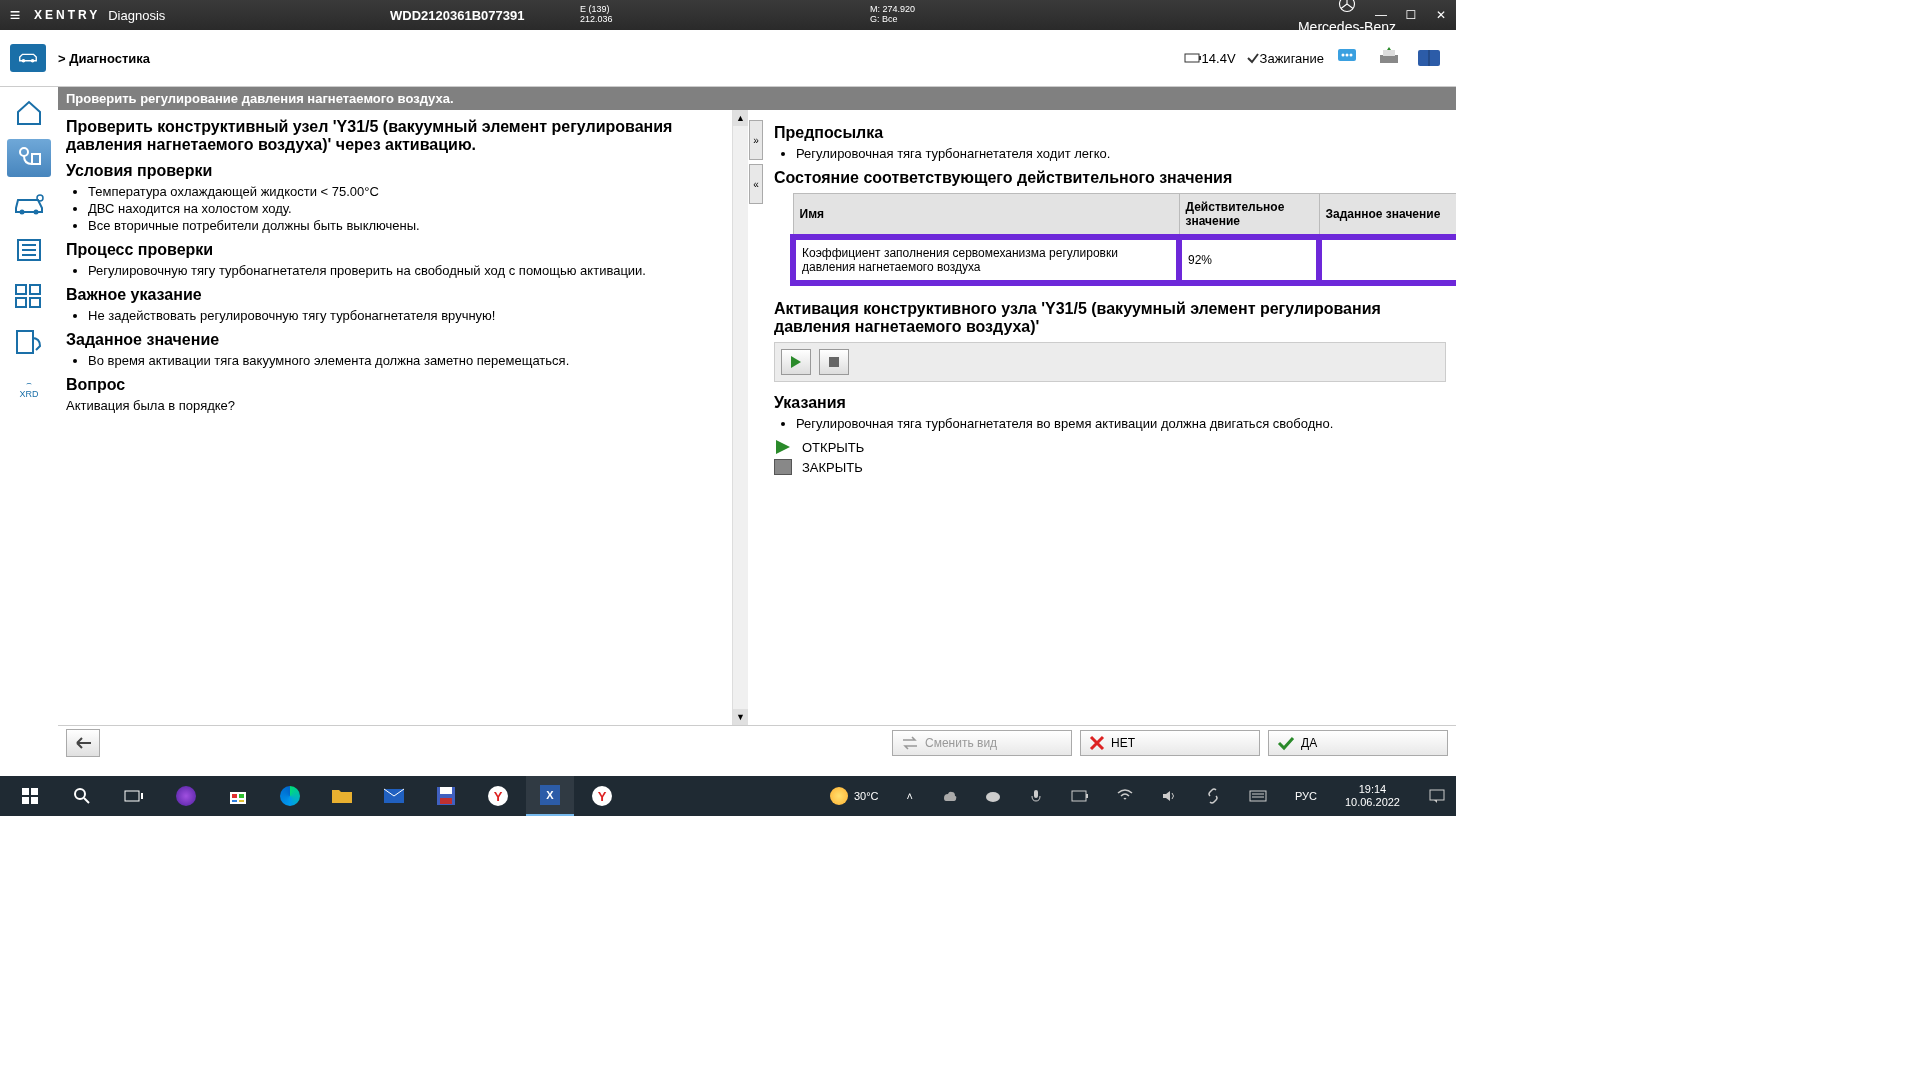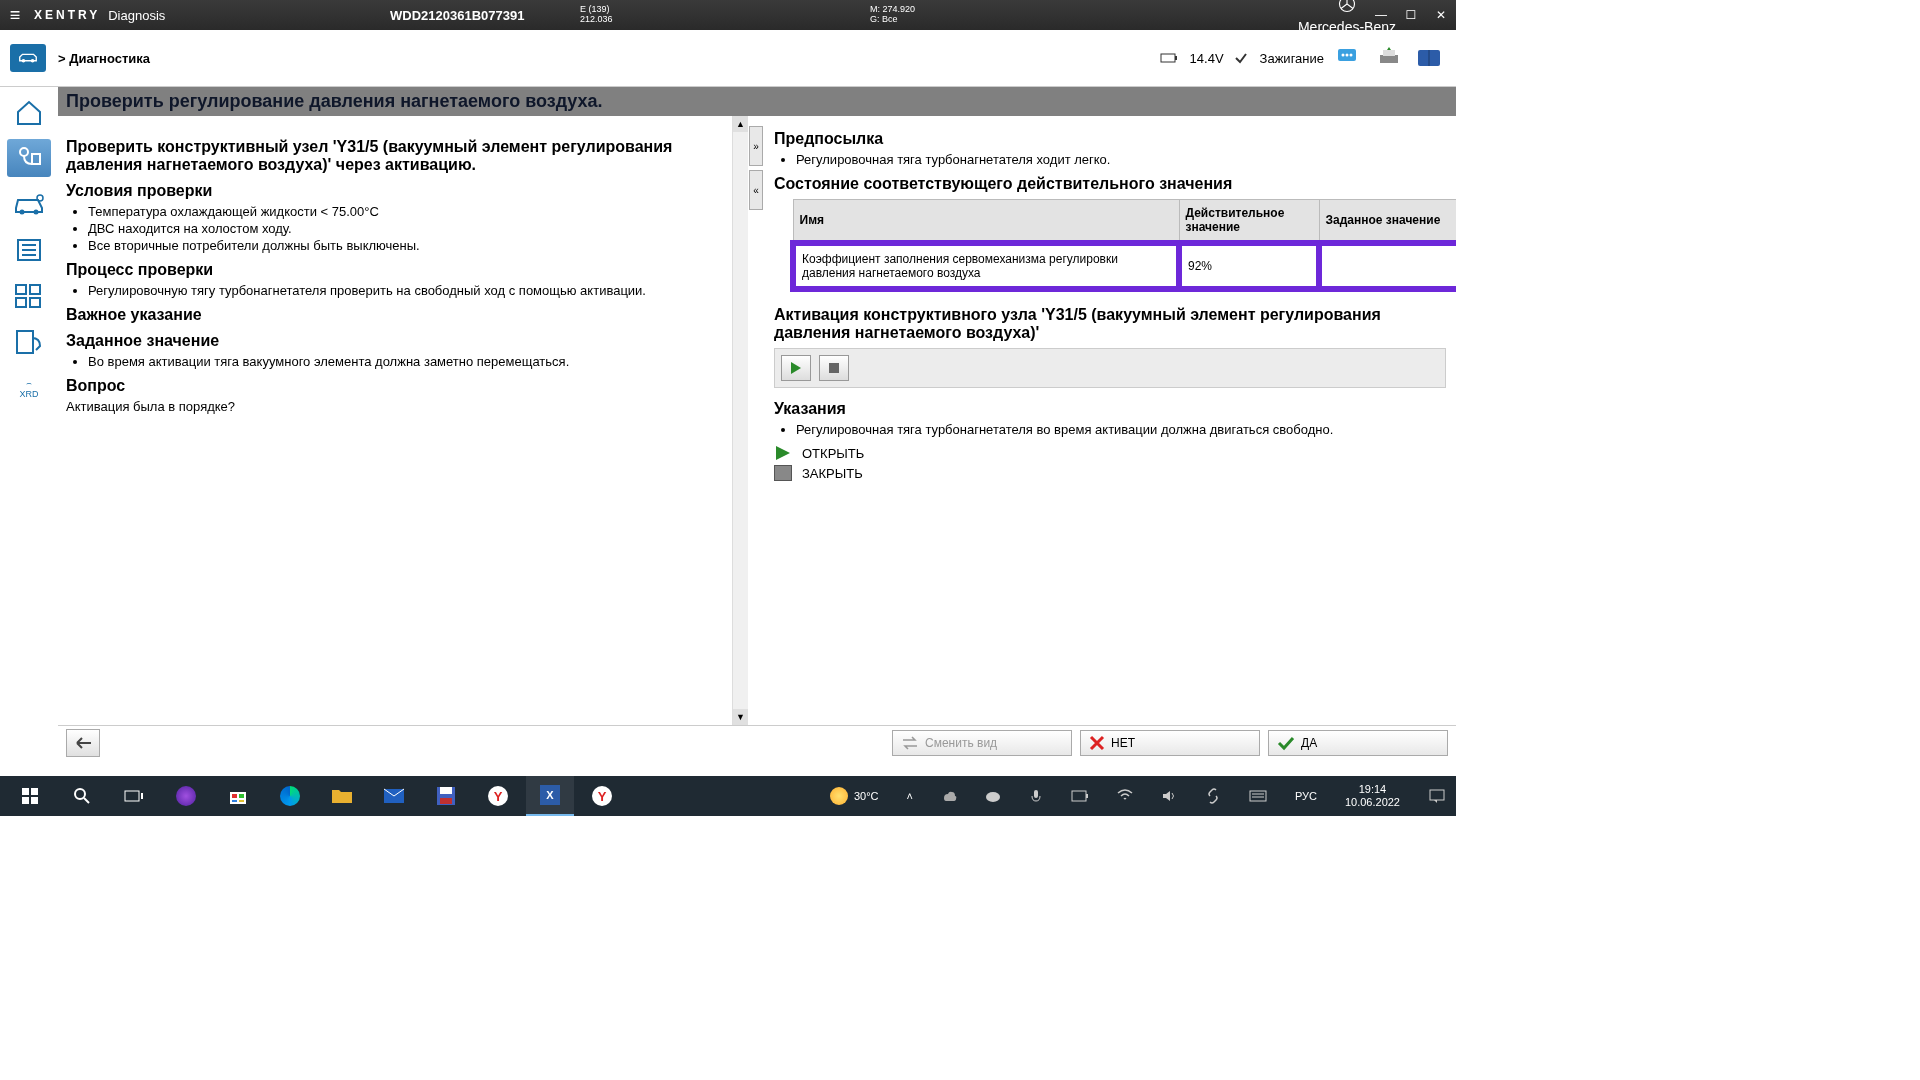--- a/index.html
+++ b/index.html
@@ -15,34 +15,34 @@
 .titlebar .mg { position: absolute; left: 870px; font-size: 9px; line-height: 1.1; }
 .titlebar .mb { position: absolute; right: 60px; font-size: 14px; display: flex; align-items: center; gap: 6px; flex-direction: column; }
 .titlebar .win-controls { position: absolute; right: 0; display: flex; }
 .titlebar .win-controls div { width: 30px; height: 20px; display: flex; align-items: center; justify-content: center; font-size: 12px; cursor: pointer; }
 
 
 .crumb-bar { height: 57px; display: flex; align-items: center; padding-left: 10px; gap: 12px; border-bottom: 1px solid #ccc; }
 .crumb-bar .car-btn { width: 36px; height: 28px; background: #1a6fa8; border-radius: 3px; display: flex; align-items: center; justify-content: center; color: #fff; }
 .crumb-bar .crumb { font-size: 13px; font-weight: bold; }
 .crumb-bar .right-icons { margin-left: auto; display: flex; align-items: center; gap: 10px; padding-right: 12px; font-size: 13px; }
-.crumb-bar .batt { display: flex; align-items: center; gap: 12px; }
+.crumb-bar .batt { display: flex; align-items: center; gap: 0; }
 .crumb-bar .icon-btn { width: 30px; height: 26px; display: flex; align-items: center; justify-content: center; }
 
 
 .main { display: flex; height: 672px; }
 .sidebar { width: 58px; display: flex; flex-direction: column; align-items: center; gap: 8px; padding-top: 6px; }
 .sidebar .nav-icon { width: 44px; height: 38px; display: flex; align-items: center; justify-content: center; cursor: pointer; border-radius: 3px; }
 .sidebar .nav-icon.active { background: linear-gradient(#6fa8d8, #4785bd); }
 .sidebar .xrd { font-size: 9px; color: #1a6fa8; text-align: center; }
 
 .content { flex: 1; display: flex; flex-direction: column; }
-.banner { background: #808080; color: #0f172a; padding: 4px 8px; font-size: 18px; font-weight: bold; }
+.banner { background: #808080; color: #ffffff; padding: 4px 8px; font-size: 13px; font-weight: bold; }
 .panes { flex: 1; display: flex; }
-.pane-left { width: 674px; padding: 14px 8px; overflow-y: auto; position: relative; }
+.pane-left { width: 674px; padding: 0 8px; overflow-y: auto; position: relative; }
 .splitter { width: 16px; display: flex; flex-direction: column; align-items: center; justify-content: flex-start; gap: 4px; padding-top: 10px; }
 .splitter .sb { width: 14px; height: 40px; background: #e8e8e8; border: 1px solid #aaa; display: flex; align-items: center; justify-content: center; font-size: 10px; cursor: pointer; }
 .pane-right { flex: 1; padding: 6px 10px; overflow-y: auto; }
 
 .scrollbar-v { width: 16px; background: #f0f0f0; border-left: 1px solid #ddd; position: relative; }
 .scrollbar-v .arrow { height: 16px; background: #e0e0e0; display: flex; align-items: center; justify-content: center; font-size: 9px; }
 .scrollbar-v .arrow:last-child { position: absolute; bottom: 0; width: 100%; }
 
 h2.sec { font-size: 16px; font-weight: bold; margin: 8px 0 4px 0; }
 ul.b { list-style: disc; padding-left: 22px; font-size: 13px; margin: 2px 0 8px 0; }
@@ -210,20 +210,23 @@
         <ul class="b">
           <li>Температура охлаждающей жидкости &lt; 75.00°C</li>
           <li>ДВС находится на холостом ходу.</li>
           <li>Все вторичные потребители должны быть выключены.</li>
         </ul>
         <h2 class="sec">Процесс проверки</h2>
         <ul class="b">
             <li>Регулировочную тягу турбонагнетателя проверить на свободный ход с помощью активации.</li>
           </ul>
         <h2 class="sec">Важное указание</h2>
+        <ul class="b">
+            <li>Не задействовать регулировочную тягу турбонагнетателя вручную!</li>
+          </ul>
         <h2 class="sec">Заданное значение</h2>
         <ul class="b">
             <li>Во время активации тяга вакуумного элемента должна заметно перемещаться.</li>
           </ul>
         <h2 class="sec">Вопрос</h2>
         <div style="font-size:13px;">Активация была в порядке?</div>
       </div>
 
       <div class="scrollbar-v">
         <div class="arrow">▲</div>

